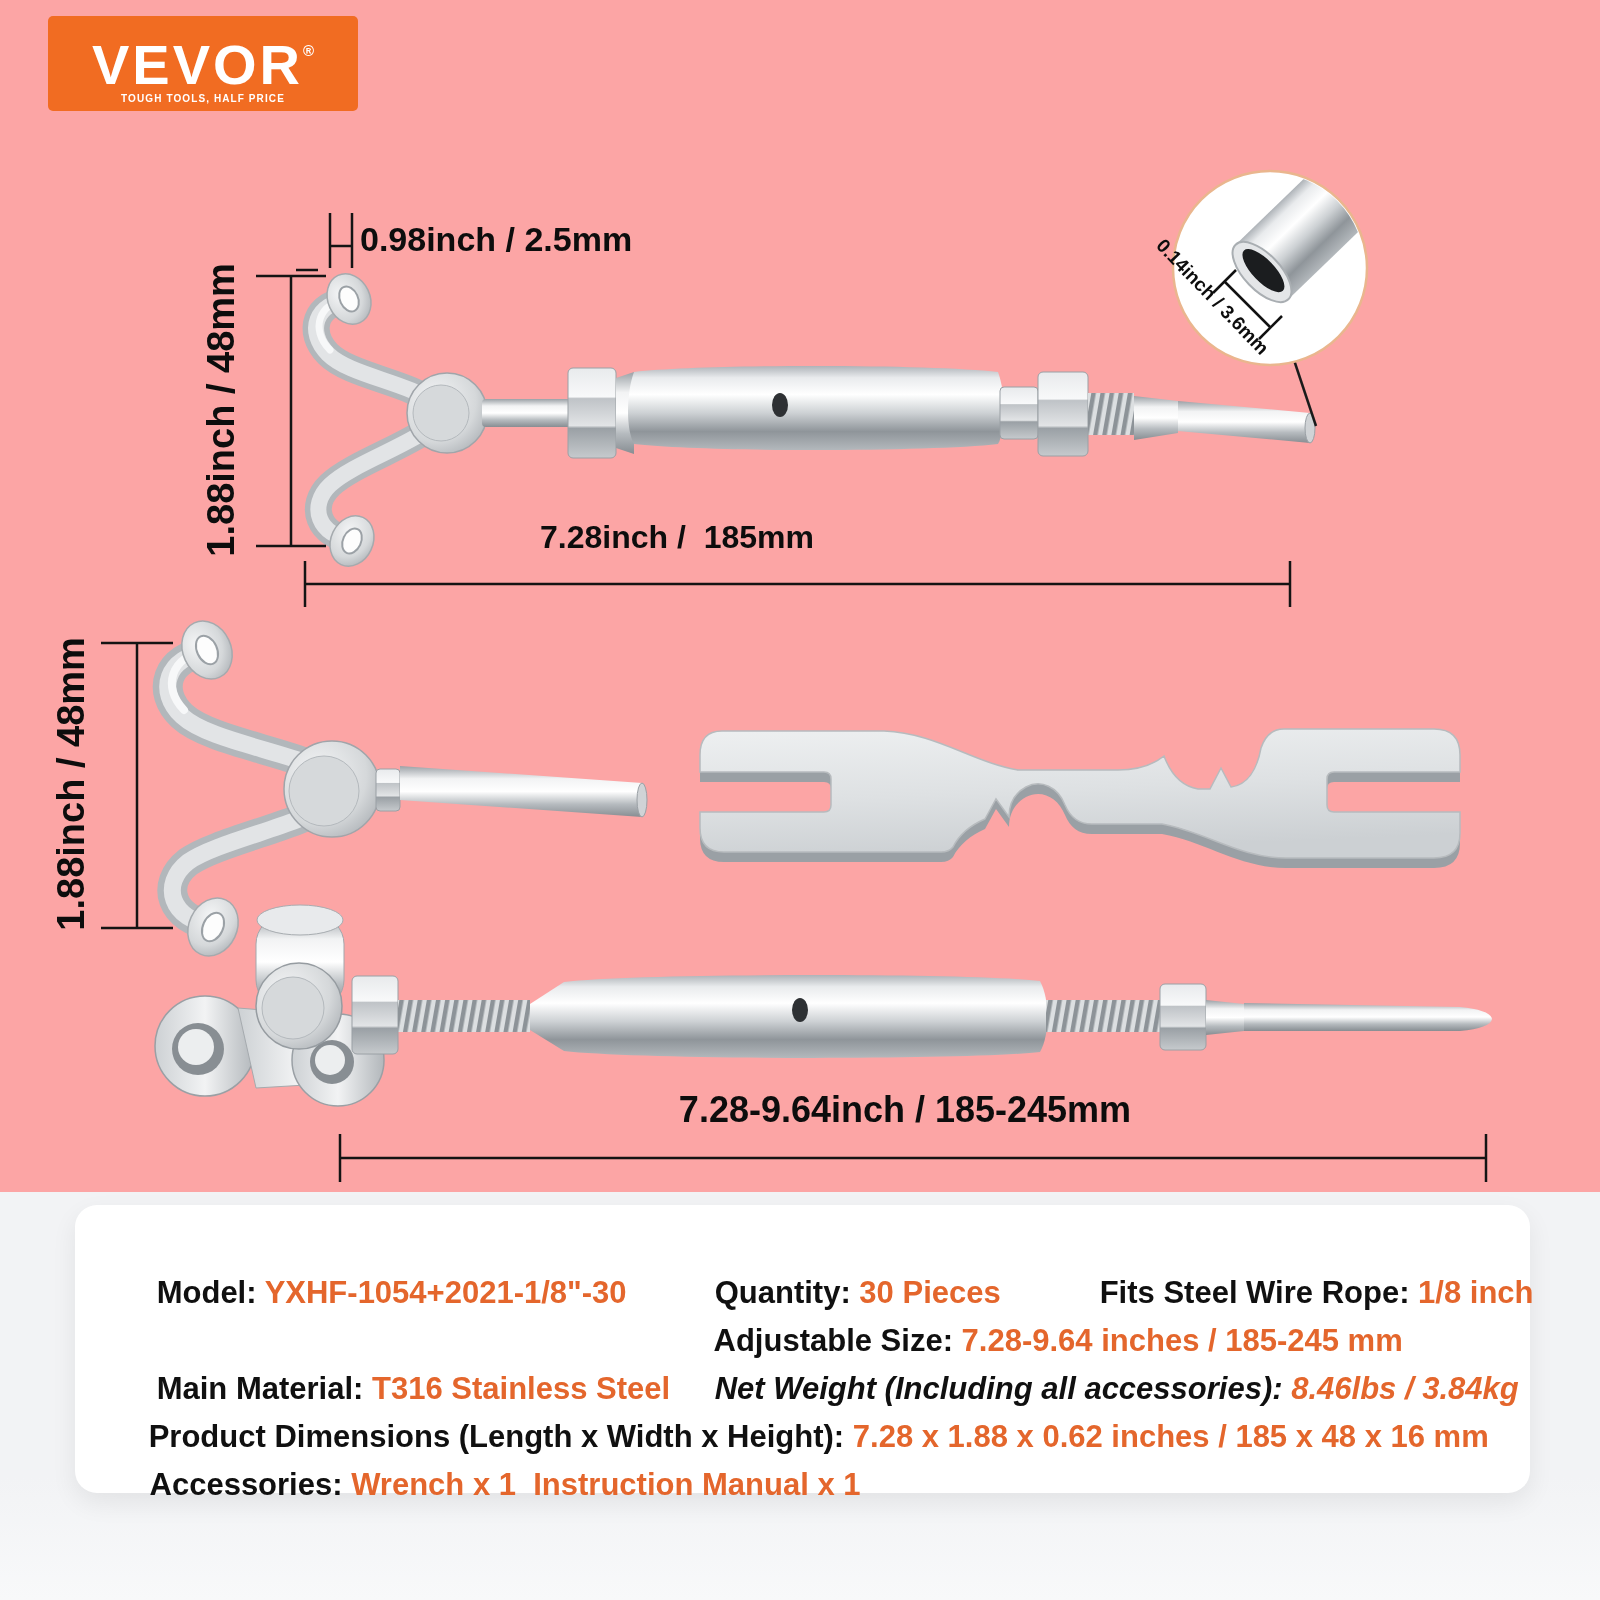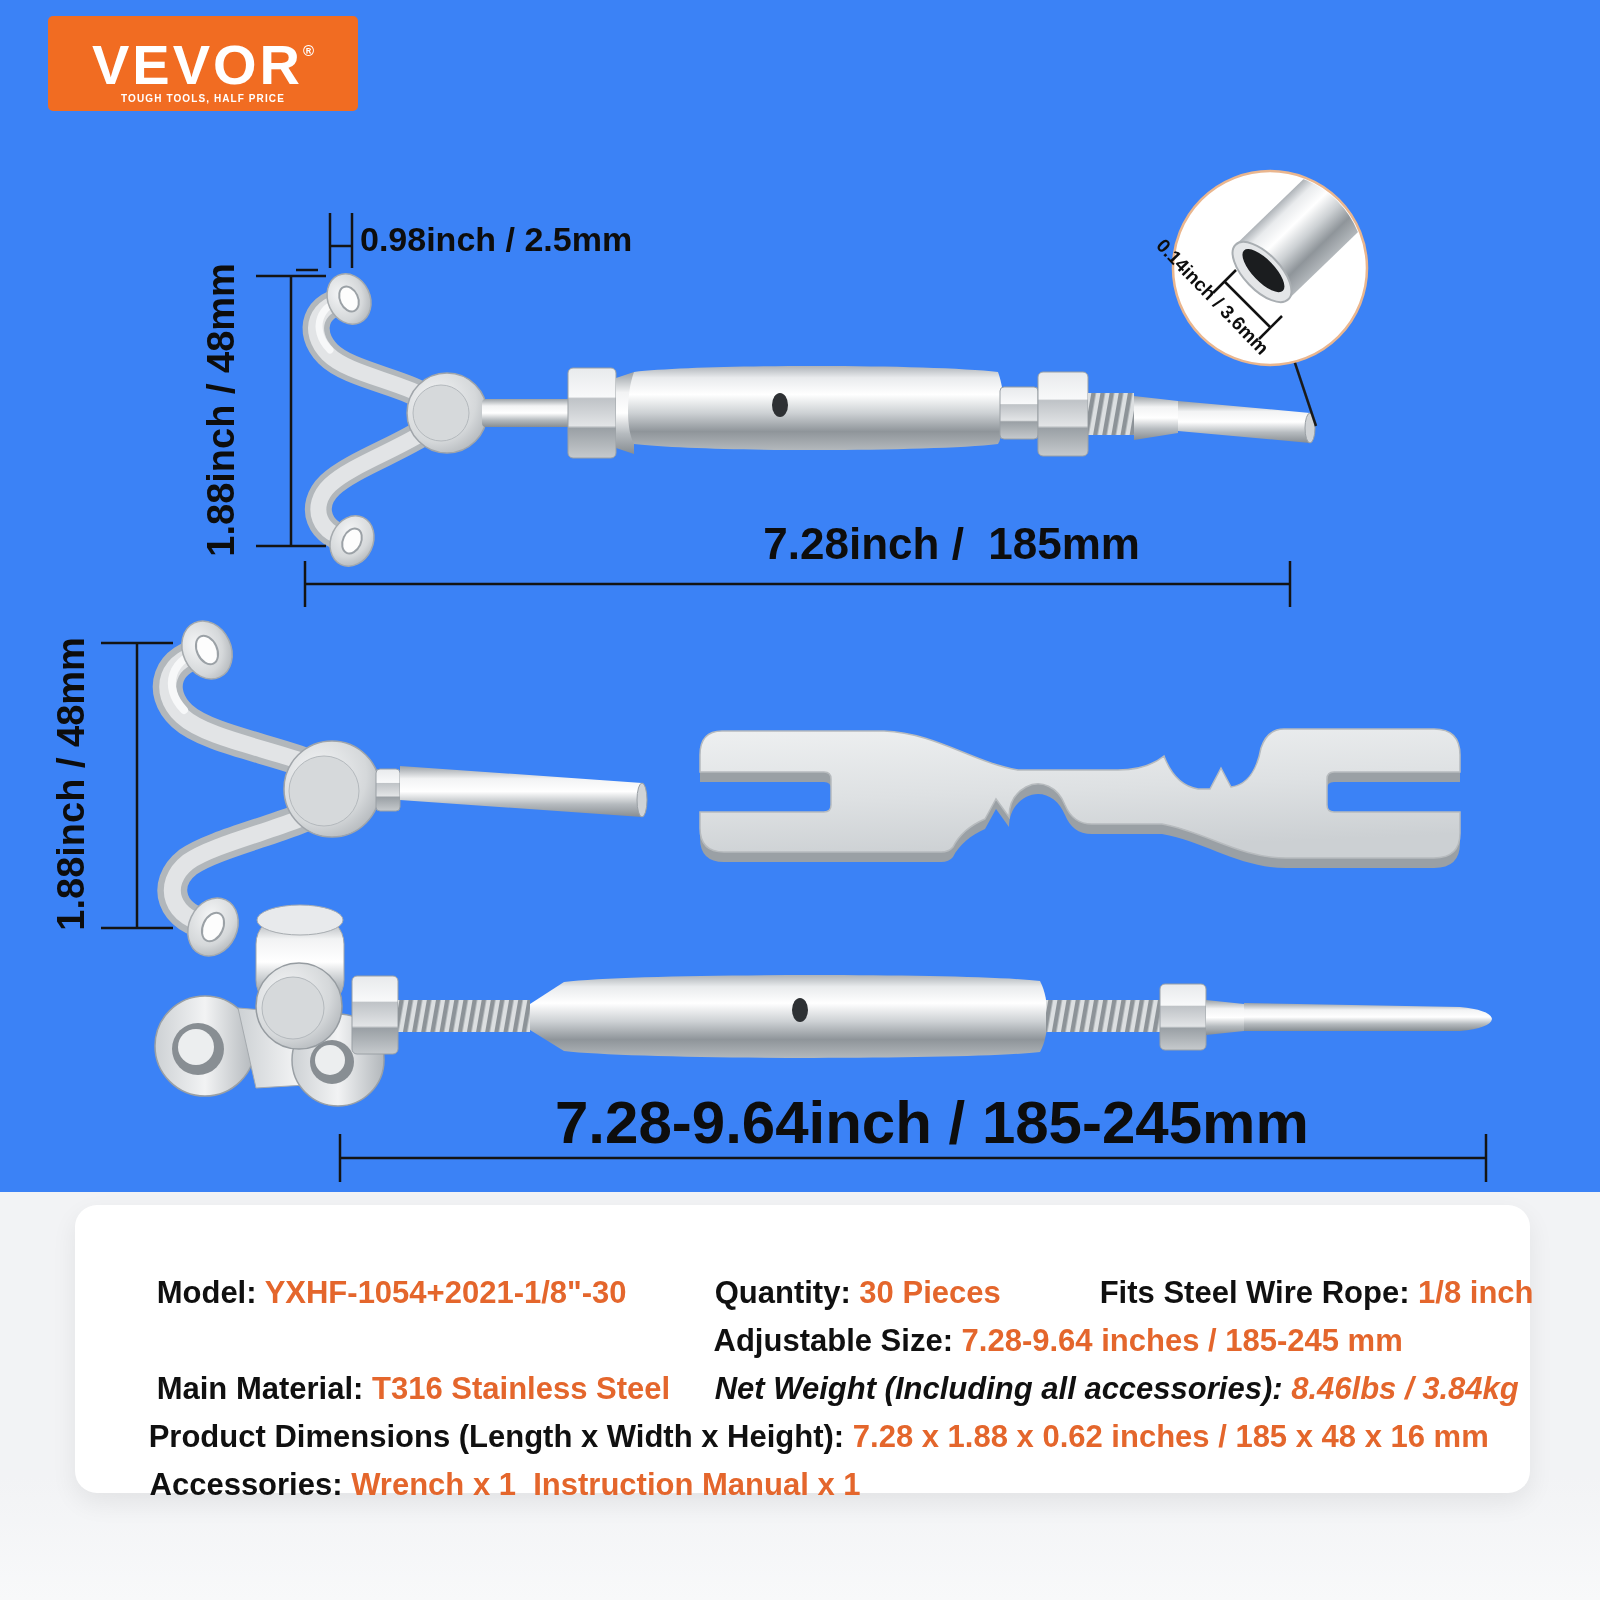--- a/index.html
+++ b/index.html
@@ -1,38 +1,38 @@
 <!DOCTYPE html>
 <html><head>
 <meta charset="utf-8">
 <style>
   * { margin:0; padding:0; box-sizing:border-box; }
   html,body { background:#ffffff; }
   .page {
-    position:relative; width:1600px; height:1600px; background:#3b82f6;
+    position:relative; width:1600px; height:1600px; background:#fca5a5;
     font-family:"Liberation Sans","DejaVu Sans",sans-serif; overflow:hidden;
   }
   .scene { position:absolute; left:0; top:0; }
 
   
   .logo {
     position:absolute; left:48px; top:16px; width:310px; height:95px;
     background:#f16c22; border-radius:5px; color:#fff; text-align:center;
   }
   .logo .word { font-size:56px; font-weight:900; letter-spacing:3px; line-height:62px; margin-top:4px; }
   .logo .reg  { font-size:15px; font-weight:700; vertical-align:28px; letter-spacing:0; }
   .logo .tag  { font-size:10px; font-weight:700; letter-spacing:1.1px; margin-top:-3px; }
 
   
   .dim-label {
     position:absolute; font-weight:700; color:#0d0d0d; white-space:pre; line-height:1.1;
   }
   .dl-bracket { left:360px; top:221px; font-size:34px; }
-  .dl-h1 { left:540px; top:520px; width:600px; text-align:right; font-size:44px; }
-  .dl-h2 { left:555px; top:1090px; width:700px; text-align:center; font-size:60px; }
+  .dl-h1 { left:540px; top:520px; width:600px; text-align:left; font-size:32px; }
+  .dl-h2 { left:555px; top:1090px; width:700px; text-align:center; font-size:36px; }
   .dl-v1 { left:72px;  top:389px; width:300px; text-align:center; font-size:38px; transform:rotate(-90deg); }
   .dl-v2 { left:-78px; top:763px; width:300px; text-align:center; font-size:38px; transform:rotate(-90deg); }
   .dl-inset { left:1112px; top:287px; width:200px; text-align:center; font-size:19px; transform:rotate(46deg); }
 
   
   .band {
     position:absolute; left:0; top:1192px; width:1600px; height:408px;
     background:linear-gradient(#f2f3f5 0%, #f2f3f5 70%, #f8f9fa 100%);
   }
   .card {

